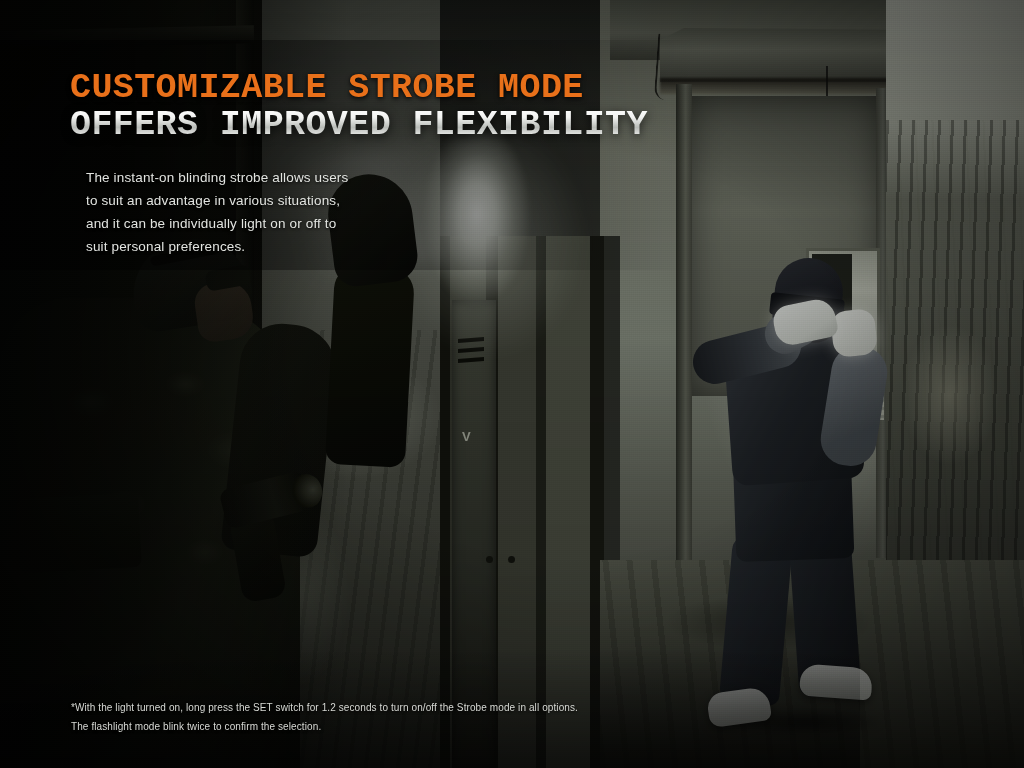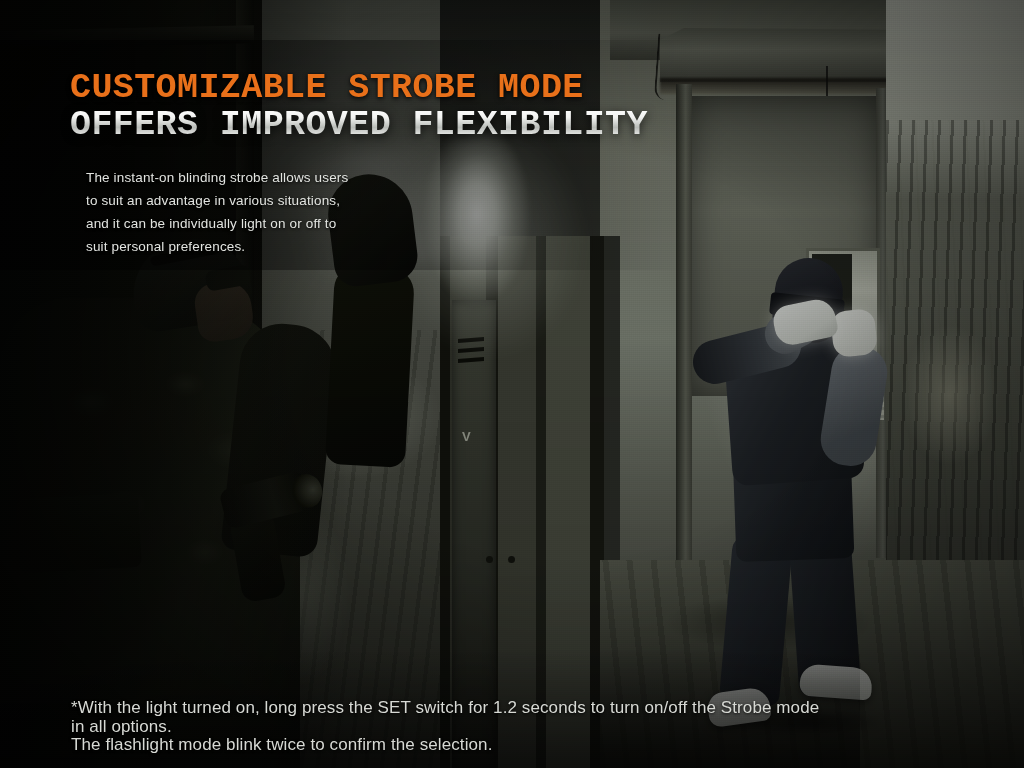--- a/index.html
+++ b/index.html
@@ -400,21 +400,21 @@
     color:#e2e4e0;
     letter-spacing:.15px;
     text-shadow:0 1px 3px rgba(0,0,0,.85);
   }
 
   .footnote{
     position:absolute;left:71px;top:699px;width:760px;
     margin:0;padding:0;list-style:none;
   }
   .footnote li{
-    font-size:17px;
+    font-size:10px;
     line-height:18.5px;
     color:#d7d9d4;
     letter-spacing:.1px;
     text-shadow:0 1px 3px rgba(0,0,0,.9);
   }
 </style>
 </head>
 <body>
 
 <div class="stage">

